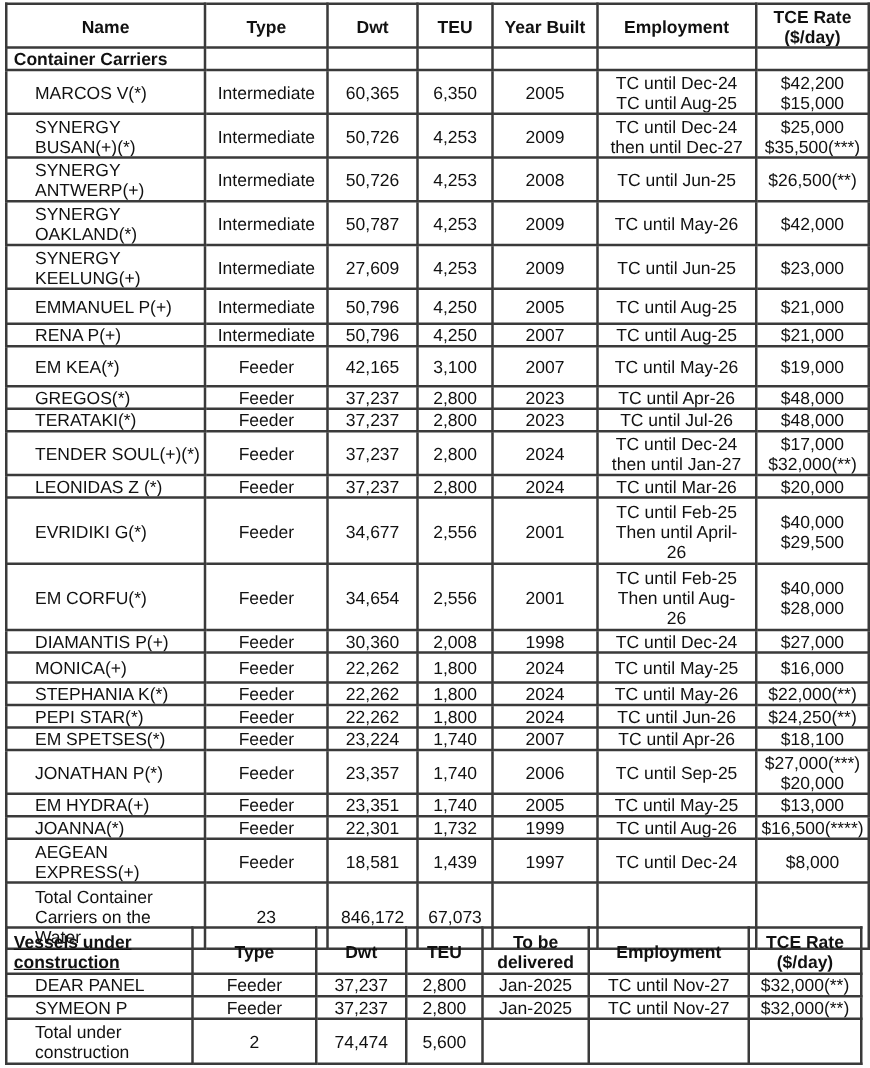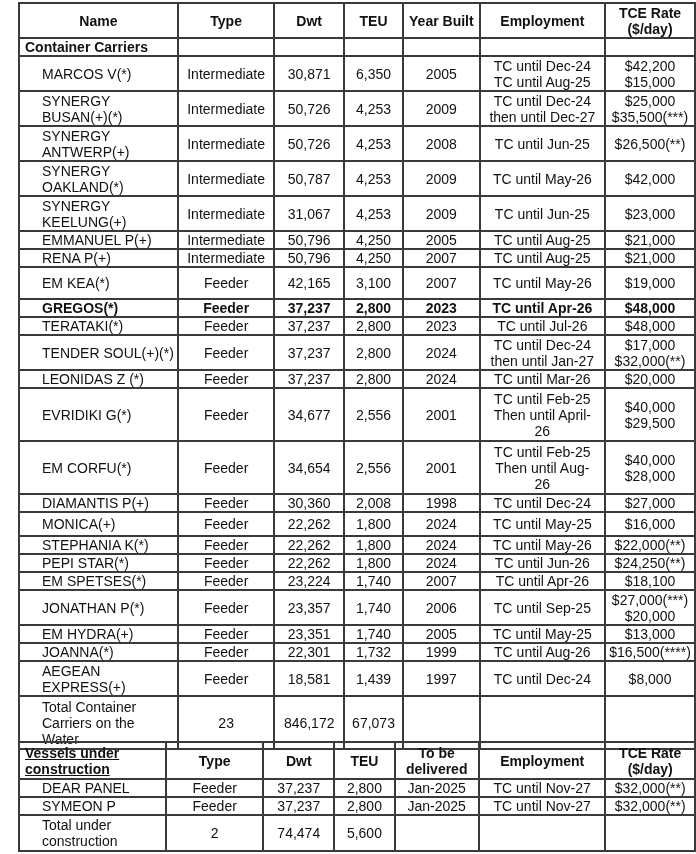--- a/index.html
+++ b/index.html
@@ -1,18 +1,18 @@
 <!DOCTYPE html>
 <html><head>
 <meta charset="utf-8">
 <style>
   html, body { margin: 0; padding: 0; background: #ffffff; }
   body { width: 696px; height: 854px; position: relative; overflow: hidden;
          font-family: "Liberation Sans", sans-serif; color: #111; }
-  table { border-collapse: collapse; position: absolute; left: 18px; table-layout: fixed; }
+  table { border-collapse: collapse; position: absolute; left: 4px; table-layout: fixed; }
   #fleet-table { top: 2px; }
   #construction-table { top: 741px; }
   col.c1 { width: 149px; } col.c2 { width: 99px; } col.c3 { width: 72px; }
   col.c4 { width: 61px; } col.c5 { width: 85px; } col.c6 { width: 128px; } col.c7 { width: 90px; }
   td, th { border: 2px solid #3a3a3a; padding: 0 3px; font-size: 14px; line-height: 16px;
            vertical-align: middle; text-align: center; overflow: hidden; }
   th { font-weight: bold; font-size: 14px; }
   td.name { text-align: left; padding-left: 22px; }
   td.bold, th.bold { font-weight: normal; }
   .section { font-weight: bold; text-align: left; padding-left: 5px; }
@@ -54,21 +54,21 @@
       <td></td>
         <td></td>
       <td></td>
         <td></td>
     </tr>
   <tr style="height: 35px;">
         <td class="name">
           <span class="line">MARCOS V(*)</span>
         </td>
         <td>Intermediate</td>
-        <td>30,871</td>
+        <td>60,365</td>
         <td>6,350</td>
         <td>2005</td>
         <td>
           <span class="line">TC until Dec-24</span>
           <span class="line">TC until Aug-25</span>
         </td>
         <td>
           <span class="line">$42,200</span>
           <span class="line">$15,000</span>
         </td>
@@ -122,31 +122,31 @@
         <td>
           <span class="line">$42,000</span>
         </td>
       </tr>
       <tr style="height: 35px;">
         <td class="name">
           <span class="line">SYNERGY</span>
           <span class="line">KEELUNG(+)</span>
         </td>
         <td>Intermediate</td>
-        <td>31,067</td>
+        <td>27,609</td>
         <td>4,253</td>
         <td>2009</td>
         <td>
           <span class="line">TC until Jun-25</span>
         </td>
         <td>
           <span class="line">$23,000</span>
         </td>
       </tr>
-      <tr style="height: 18px;">
+      <tr style="height: 28px;">
         <td class="name">
           <span class="line">EMMANUEL P(+)</span>
         </td>
         <td>Intermediate</td>
         <td>50,796</td>
         <td>4,250</td>
         <td>2005</td>
         <td>
           <span class="line">TC until Aug-25</span>
         </td>
@@ -177,21 +177,21 @@
         <td>42,165</td>
         <td>3,100</td>
         <td>2007</td>
         <td>
           <span class="line">TC until May-26</span>
         </td>
         <td>
           <span class="line">$19,000</span>
         </td>
       </tr>
-      <tr style="height: 18px; font-weight: bold;">
+      <tr style="height: 18px;">
         <td class="name">
           <span class="line">GREGOS(*)</span>
         </td>
         <td>Feeder</td>
         <td>37,237</td>
         <td>2,800</td>
         <td>2023</td>
         <td>
           <span class="line">TC until Apr-26</span>
         </td>

